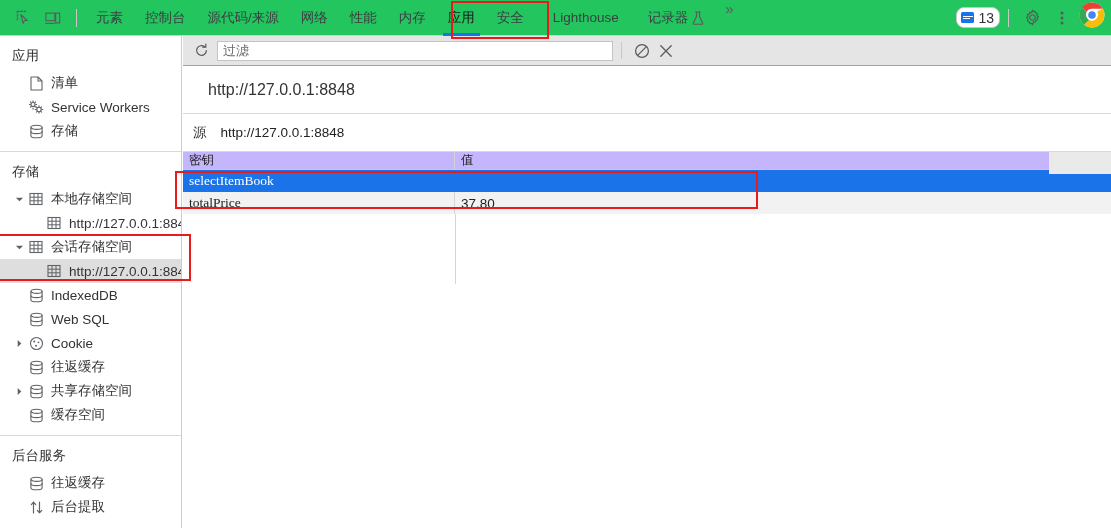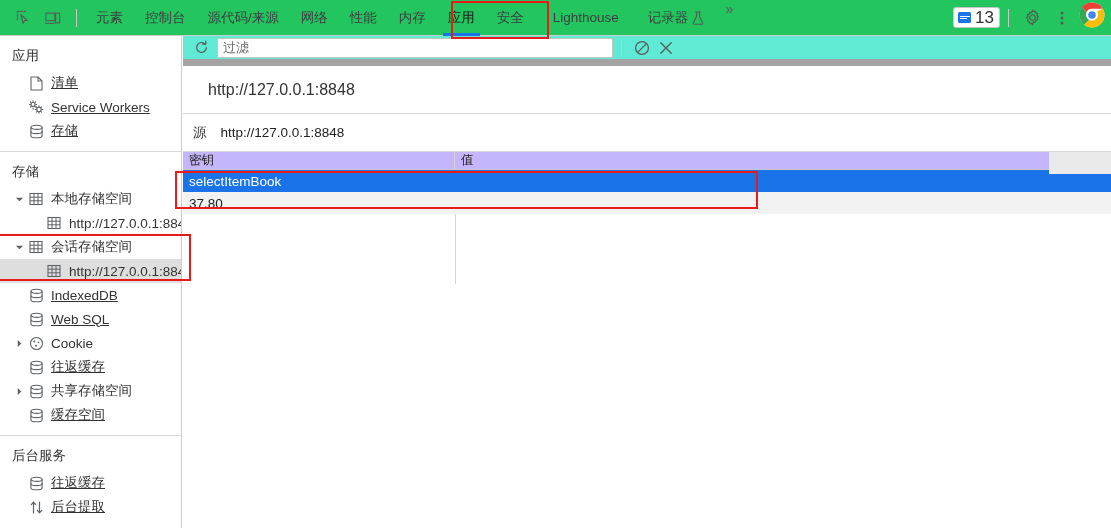--- a/index.html
+++ b/index.html
@@ -31,22 +31,22 @@
     padding:0 11px; height:36px; font-size:13.5px; color:#3c4043; white-space:nowrap;
   }
   .tab.active { color:#1a1a1a; }
   .tab.active::after{
     content:""; position:absolute; left:6px; right:6px; bottom:0; height:2.5px; background:#1a73e8;
   }
   .tab .flask { margin-left:4px; display:inline-flex; align-items:center; }
   .tb-right { margin-left:auto; display:flex; align-items:center; height:36px; padding-right:4px;}
   .msg-badge {
     display:flex; align-items:center; gap:4px;
-    border:1px solid #c6c6c6; border-radius:3px; background:#fff;
-    height:21px; padding:0 5px 0 4px; font-size:17px; color:#333;
+    border:1px solid #c6c6c6; border-radius:8px; background:#fff;
+    height:21px; padding:0 5px 0 4px; font-size:14px; color:#333;
   }
   .msg-badge .sq { width:13px; height:11px; background:#1a73e8; border-radius:1.5px;
     display:flex; flex-direction:column; justify-content:center; gap:1.5px; padding:1.5px; }
   .msg-badge .sq i { display:block; height:1.2px; background:#fff; }
   .msg-badge .sq i:nth-child(1){ width:100%; }
   .msg-badge .sq i:nth-child(2){ width:70%; }
   .chev { font-size:15px; color:#5a5a5a; padding:0 10px; }
 
   
   .redbox { position:absolute; border:2.5px solid #e81a1a; pointer-events:none; z-index:40; }
@@ -64,29 +64,29 @@
   .side-head { font-size:13.5px; color:#333; padding:5px 0 6px 12px; }
   .side-item {
     display:flex; align-items:center; height:24px; font-size:13.5px; color:#333;
     padding-left:12px; white-space:nowrap; overflow:hidden;
   }
   .side-item.selected { background:#dedede; }
   .side-item .tw { width:14px; flex:0 0 14px; display:flex; align-items:center; justify-content:center; color:#5f6368;}
   .side-item .ic { width:20px; flex:0 0 20px; display:flex; align-items:center; justify-content:center; color:#5f6368; }
   .side-item .lbl { margin-left:5px; overflow:hidden; text-overflow:clip; }
   .ind-1 { padding-left:12px; }
-  .ind-2 { padding-left:26px;text-decoration:underline; }
+  .ind-2 { padding-left:26px; }
   .ind-3 { padding-left:44px; }
 
   
   .main { position:absolute; left:183px; top:36px; width:928px; height:492px; background:#fff; }
 
   .filterbar {
-    height:30px; display:flex; align-items:center; background:#5eead4;
-    border-bottom:7px solid #a3a3a3; padding:0 6px;
+    height:30px; display:flex; align-items:center; background:#e5e5e5;
+    border-bottom:1px solid #a3a3a3; padding:0 6px;
   }
   .fb-btn { width:24px; height:24px; display:flex; align-items:center; justify-content:center; color:#5a5a5a; }
   .filter-input {
     flex:1 1 auto; max-width:396px; height:20px; background:#fff; border:1px solid #c4c4c4;
     margin-left:4px; font-size:13px; color:#5f6368; padding:0 5px; line-height:18px;
     font-family:"Liberation Sans","DejaVu Sans",sans-serif;
   }
   .filter-input::placeholder { color:#6b6b6b; }
   .fb-sep { width:1px; height:17px; background:#c8c8c8; margin:0 8px; }
 
@@ -106,21 +106,21 @@
     display:flex; height:18px; background:#c4b5fd; border-bottom:1px solid #c9c9c9;
     font-size:12.5px; color:#222;
   }
   .tbl-head .col { padding-left:6px; display:flex; align-items:center; }
   .col-key { width:272px; flex:0 0 272px; border-right:1px solid #d5d5d5; }
   .col-val { flex:1 1 auto; }
   .tbl-row {
     display:flex; height:22px; font-size:13.5px; color:#202124; align-items:center;
   }
   .tbl-row .cell { padding-left:6px; display:flex; align-items:center; height:22px; overflow:hidden; white-space:nowrap;}
-  .tbl-row .cell.col-key { border-right:1px solid #d5d5d5; }
+  .tbl-row .cell.col-key { border-right:1px solid #d5d5d5;font-family:Liberation Serif, serif; }
   .tbl-row.selected { background:#1a73e8; color:#fff; }
   .tbl-row.selected .cell.col-key { border-right:1px solid #1a73e8; }
   .tbl-row.odd { background:#f2f2f2; }
   .tbl-body-fill { position:relative; height:70px; }
   .tbl-body-fill .divider {
     position:absolute; left:272px; top:0; width:1px; height:70px; background:#d5d5d5;
   }
   .sel-tail { position:absolute; right:0; top:0; width:62px; height:22px; background:#eaeaea; }
 
   svg { display:block; }
@@ -464,20 +464,21 @@
         <div class="col col-key">密钥</div>
         <div class="col col-val">值</div>
       </div>
 
       <div class="tbl-row selected">
         <div class="cell col-key">selectItemBook</div>
         <div class="sel-tail"></div>
       </div>
 
       <div class="tbl-row odd">
+        <div class="cell col-key">totalPrice</div>
         <div class="cell col-val">37.80</div>
       </div>
 
       <div class="tbl-body-fill">
         <div class="divider"></div>
       </div>
     </div>
   </div>
 
   <div class="redbox" style="left:451px; top:1px; width:98px; height:38px;"></div>

